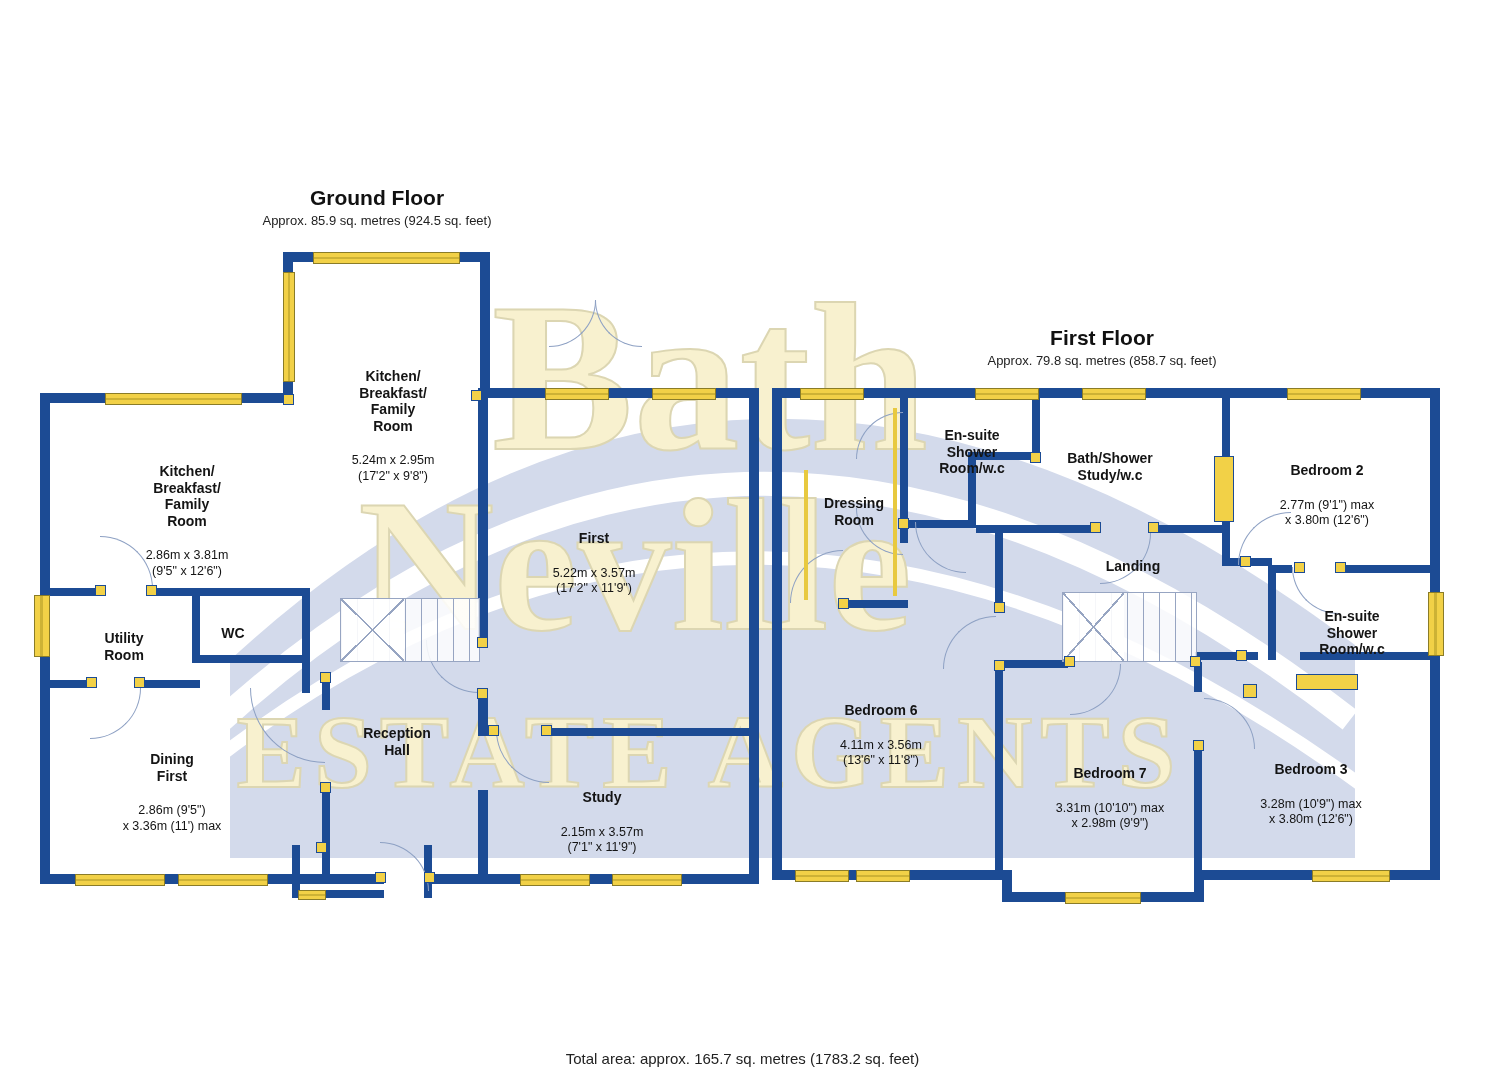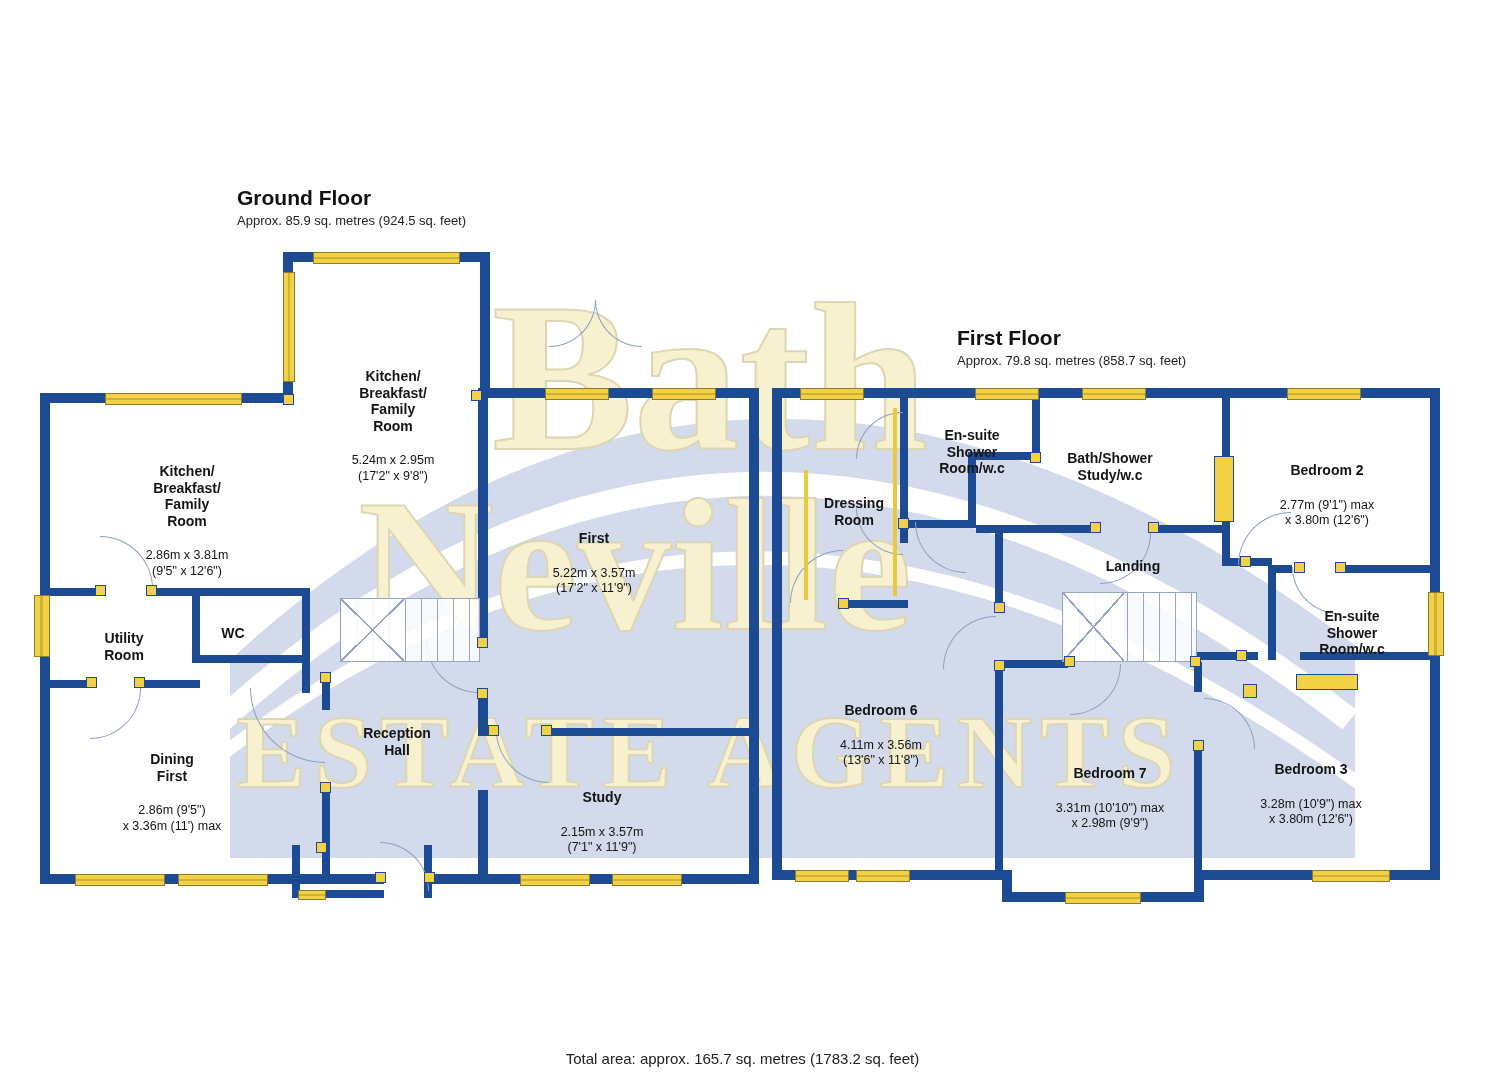--- a/index.html
+++ b/index.html
@@ -25,21 +25,21 @@
   .h-tr{border-left:1.5px solid #8da0c3;border-bottom:1.5px solid #8da0c3;border-radius:0 0 0 100%;}
   .h-br{border-top:1.5px solid #8da0c3;border-left:1.5px solid #8da0c3;border-radius:100% 0 0 0;}
   .h-bl{border-top:1.5px solid #8da0c3;border-right:1.5px solid #8da0c3;border-radius:0 100% 0 0;}
   .stairs{position:absolute;z-index:3;border:1px solid #97a5c2;background:
           repeating-linear-gradient(90deg,#97a5c2 0 1px,rgba(255,255,255,.85) 1px 16px);}
   .stairs .sd{position:absolute;left:0;top:0;width:46%;height:100%;display:block;background:
           linear-gradient(to top right,transparent 49%,#97a5c2 49% 51%,transparent 51%),
           linear-gradient(to bottom right,transparent 49%,#97a5c2 49% 51%,transparent 51%),
           rgba(255,255,255,.9);}
   
-  .ttl{position:absolute;z-index:6;text-align:left;}
+  .ttl{position:absolute;z-index:6;text-align:center;}
   .ttl .t1{font-size:21px;font-weight:bold;color:#111;}
   .ttl .t2{font-size:13px;color:#222;margin-top:3px;}
   .rl{position:absolute;z-index:6;text-align:center;transform:translateX(-50%);white-space:pre-line;}
   .rn{font-weight:bold;font-size:14px;line-height:1.18;display:block;color:#141414;}
   .rd{font-size:12.5px;line-height:1.25;display:block;margin-top:1px;color:#141414;}
   .rd:empty{display:none;}
   .footer{position:absolute;left:0;top:1050px;width:1485px;text-align:center;font-size:15px;color:#222;z-index:6;}
 </style>
 </head>
 <body>

